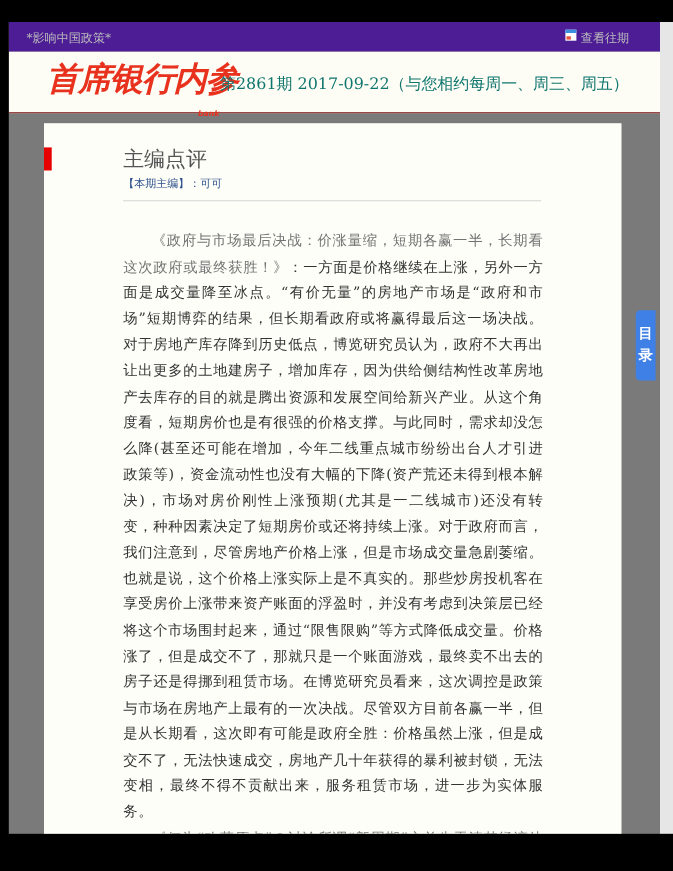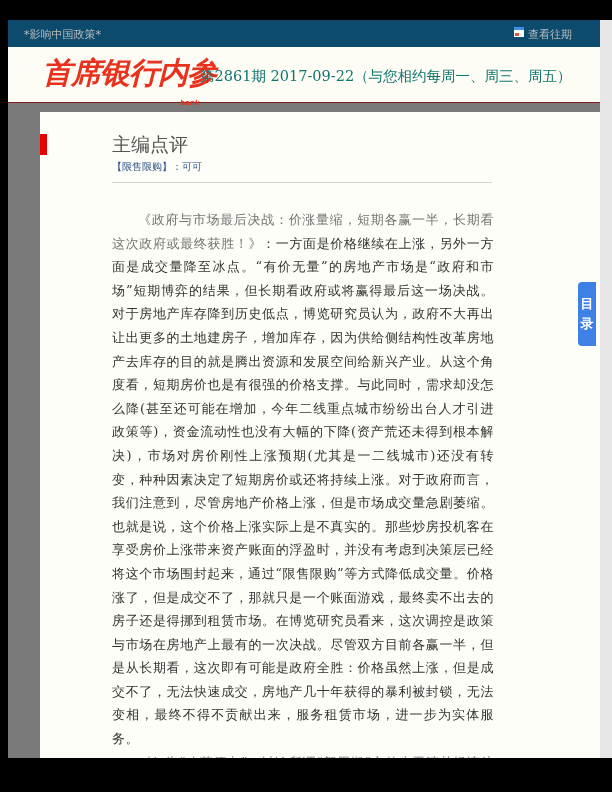--- a/index.html
+++ b/index.html
@@ -1,30 +1,30 @@
 <!DOCTYPE html>
 <html><head>
 <meta charset="utf-8">
 <style>
   html, body { margin:0; padding:0; }
   body { width:612px; height:792px; background:#000; position:relative; overflow:hidden;
          font-family:"DejaVu Serif","Liberation Serif",serif; }
   .frame { position:absolute; left:8px; top:20px; width:592px; height:738px; background:#7a7a7a; overflow:hidden; }
   .scroll-strip { position:absolute; left:600px; top:20px; width:12px; height:738px; background:#e6e6e6; }
-  .topnav { position:absolute; left:0; top:0; width:592px; height:27px; background:#0c4a6e; }
+  .topnav { position:absolute; left:0; top:0; width:592px; height:27px; background:#4c1d95; }
   .topnav .slogan { position:absolute; left:16px; top:7px; font-size:11px; color:#bdbdbd; }
   .topnav .history { position:absolute; right:28px; top:7px; font-size:11px; color:#bdbdbd; display:flex; align-items:flex-start; gap:4px; }
   .cal-icon { width:10px; height:10px; background:#fff; border-top:3px solid #3b8ee0; box-sizing:border-box; position:relative; }
   .cal-icon::after { content:""; position:absolute; left:1px; bottom:1px; width:4px; height:3px; background:#e5533d; }
   .header { position:absolute; left:0; top:27px; width:592px; height:55px; background:#fdfcf5; border-bottom:1px solid #7f1d1d; }
   .logo { position:absolute; left:34px; top:6px; font-family:"DejaVu Sans","Liberation Sans",sans-serif; font-weight:bold; font-style:italic;
           font-size:30px; color:#e8321e; letter-spacing:-1px; line-height:40px; }
   .logo .bank { position:absolute; left:100px; top:30px; font-size:7px; font-style:italic; color:#e8321e; letter-spacing:0;margin-left:38px; }
   .issue { position:absolute; left:192px; top:20px; font-size:14.5px; color:#0f766e; white-space:nowrap; }
-  .page { position:absolute; left:32px; top:92px; width:525px; height:660px; background:#fefef8;padding-left:44px; }
+  .page { position:absolute; left:32px; top:92px; width:525px; height:660px; background:#fefef8; }
   .red-marker { position:absolute; left:0; top:22px; width:7px; height:21px; background:#e60000; }
   .section-title { position:absolute; left:72px; top:20px; font-size:19px; color:#555; }
   .editor { position:absolute; left:72px; top:48px; font-size:10px; color:#2a4f8a; }
   .divider { position:absolute; left:72px; top:70px; width:380px; height:1px; background:#d6d6d6; }
   .article { position:absolute; left:72px; top:96px; width:382px; font-size:13px; line-height:23.6px; color:#333;
              letter-spacing:0.6px; text-align:justify; }
   .article p { margin:0; text-indent:2em; }
   .hl { color:#737373; }
   .toc-tab { position:absolute; left:578px; top:282px; width:18px; height:64px; background:#3e80e6; border-radius:4px 0 0 4px;
              color:#fff; font-family:"DejaVu Sans","Liberation Sans",sans-serif; font-size:13px; font-weight:bold;
@@ -46,21 +46,21 @@
     <div class="logo">
       <span>首席银行内参</span>
       <span class="bank">bank</span>
     </div>
     <div class="issue">第2861期 2017-09-22（与您相约每周一、周三、周五）</div>
   </div>
 
   <div class="page">
     <div class="red-marker"></div>
     <div class="section-title">主编点评</div>
-    <div class="editor">【限售限购】：可可</div>
+    <div class="editor">【本期主编】：可可</div>
     <div class="divider"></div>
 
     <div class="article">
       <p>
         <span class="hl">《政府与市场最后决战：价涨量缩，短期各赢一半，长期看这次政府或最终获胜！》</span><span>：一方面是价格继续在上涨，另外一方面是成交量降至冰点。“有价无量”的房地产市场是“政府和市场”短期博弈的结果，但长期看政府或将赢得最后这一场决战。对于房地产库存降到历史低点，博览研究员认为，政府不大再出让出更多的土地建房子，增加库存，因为供给侧结构性改革房地产去库存的目的就是腾出资源和发展空间给新兴产业。从这个角度看，短期房价也是有很强的价格支撑。与此同时，需求却没怎么降(甚至还可能在增加，今年二线重点城市纷纷出台人才引进政策等)，资金流动性也没有大幅的下降(资产荒还未得到根本解决)，市场对房价刚性上涨预期(尤其是一二线城市)还没有转变，种种因素决定了短期房价或还将持续上涨。对于政府而言，我们注意到，尽管房地产价格上涨，但是市场成交量急剧萎缩。也就是说，这个价格上涨实际上是不真实的。那些炒房投机客在享受房价上涨带来资产账面的浮盈时，并没有考虑到决策层已经将这个市场围封起来，通过“限售限购”等方式降低成交量。价格涨了，但是成交不了，那就只是一个账面游戏，最终卖不出去的房子还是得挪到租赁市场。在博览研究员看来，这次调控是政策与市场在房地产上最有的一次决战。尽管双方目前各赢一半，但是从长期看，这次即有可能是政府全胜：价格虽然上涨，但是成交不了，无法快速成交，房地产几十年获得的暴利被封锁，无法变相，最终不得不贡献出来，服务租赁市场，进一步为实体服务。</span>
       </p>
       <p>
         <span class="hl">《何为“改革原点”？讨论所谓“新周期”之前先弄清楚经济处在什么阶段！》</span>
       </p>
     </div>

